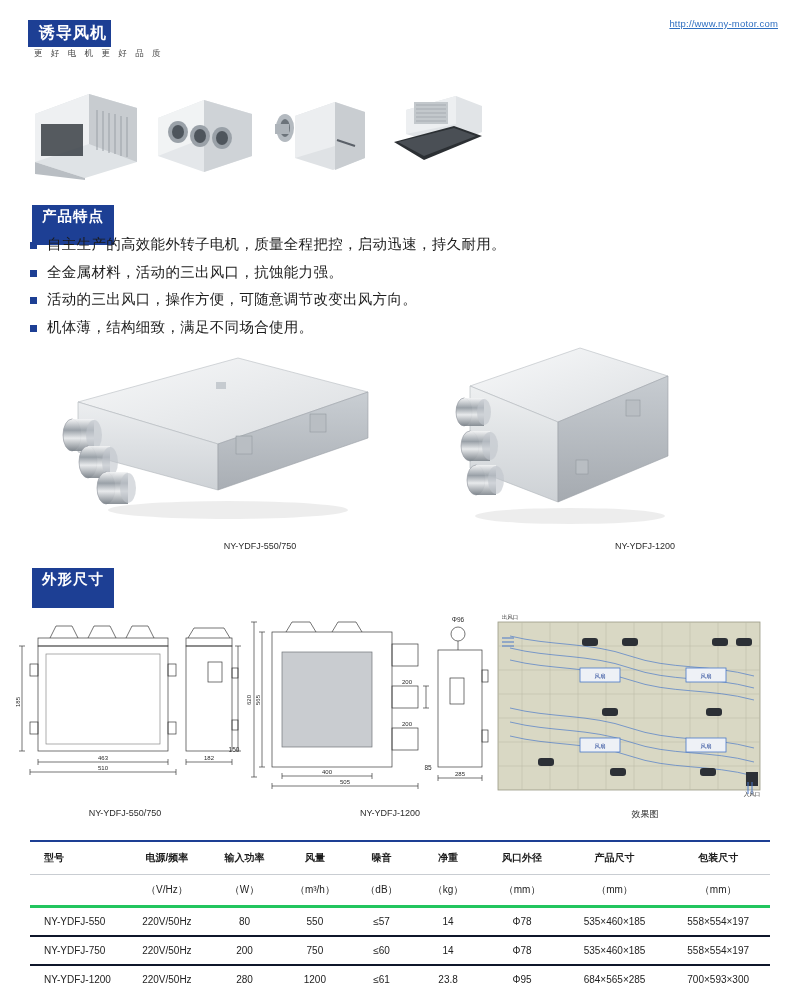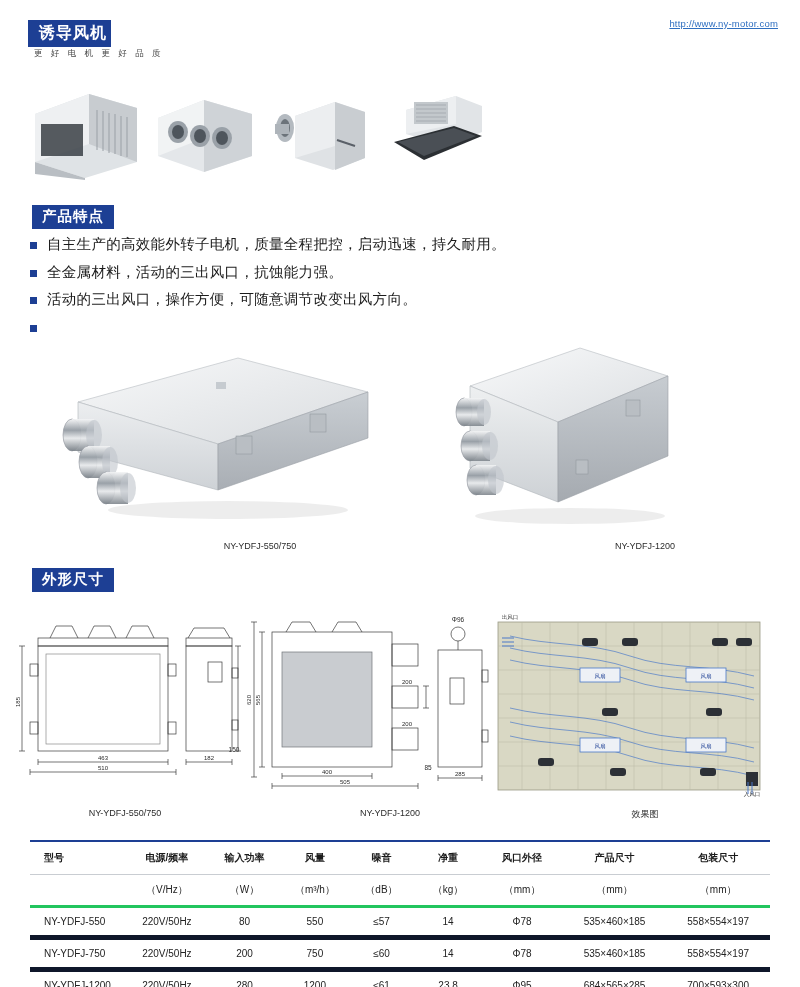--- a/index.html
+++ b/index.html
@@ -21,21 +21,21 @@
   }
 
   
   .sec-head {
     position: absolute;
     background: #1d3f94;
     color: #ffffff;
     font-size: 14.5px;
     font-weight: bold;
     letter-spacing: 1px;
-    padding: 4px 10px 5px 10px;
+    padding: 4px 10px 21px 10px;
     line-height: 1;
   }
   .sec-head.title-main { left: 28px; top: 20px; padding: 5px 4px 6px 11px; font-size: 16px; }
   .sec-head.feat { left: 32px; top: 205px; }
   .sec-head.dims { left: 32px; top: 568px; }
 
   .subtitle {
     position: absolute; left: 34px; top: 48px;
     font-size: 8.5px; color: #4a4a4a; letter-spacing: 3px;
   }
@@ -83,21 +83,21 @@
     border-collapse: collapse; font-size: 10px;
   }
   table.spec th {
     font-size: 10px; font-weight: bold; color: #1b1b1b;
     padding: 9px 2px 9px 2px; text-align: center;
     border-top: 2px solid #1d3f94; border-bottom: 1px solid #c9cdd2;
     background: #ffffff;
   }
   table.spec td {
     padding: 8px 2px; text-align: center; color: #222;
-    border-bottom: 5px solid #0f172a; font-size: 10px;
+    border-bottom: 2px solid #0f172a; font-size: 10px;
   }
   table.spec tr.unit-row td { color: #222; border-bottom: 3px solid #22c55e; }
   table.spec tr:last-child td { border-bottom: 2px solid #1d3f94; }
   table.spec td.first, table.spec th.first { text-align: left; padding-left: 14px; }
 
   
   svg { display: block; }
 </style>
 </head>
 <body>
@@ -184,20 +184,21 @@
     <div class="bullet-row">
       <div class="bullet-mark"></div>
       <div class="bullet-text">全金属材料，活动的三出风口，抗蚀能力强。</div>
     </div>
     <div class="bullet-row">
       <div class="bullet-mark"></div>
       <div class="bullet-text">活动的三出风口，操作方便，可随意调节改变出风方向。</div>
     </div>
     <div class="bullet-row">
       <div class="bullet-mark"></div>
+      <div class="bullet-text">机体薄，结构细致，满足不同场合使用。</div>
     </div>
   </div>
 
   <div class="prod-img prod1">
     <svg width="330" height="195" viewBox="0 0 330 195">
       <defs>
         <linearGradient id="g1top" x1="0" y1="0" x2="1" y2="1">
           <stop offset="0%" stop-color="#f7f8f9"></stop>
             <stop offset="100%" stop-color="#dadde0"></stop>
         </linearGradient>

